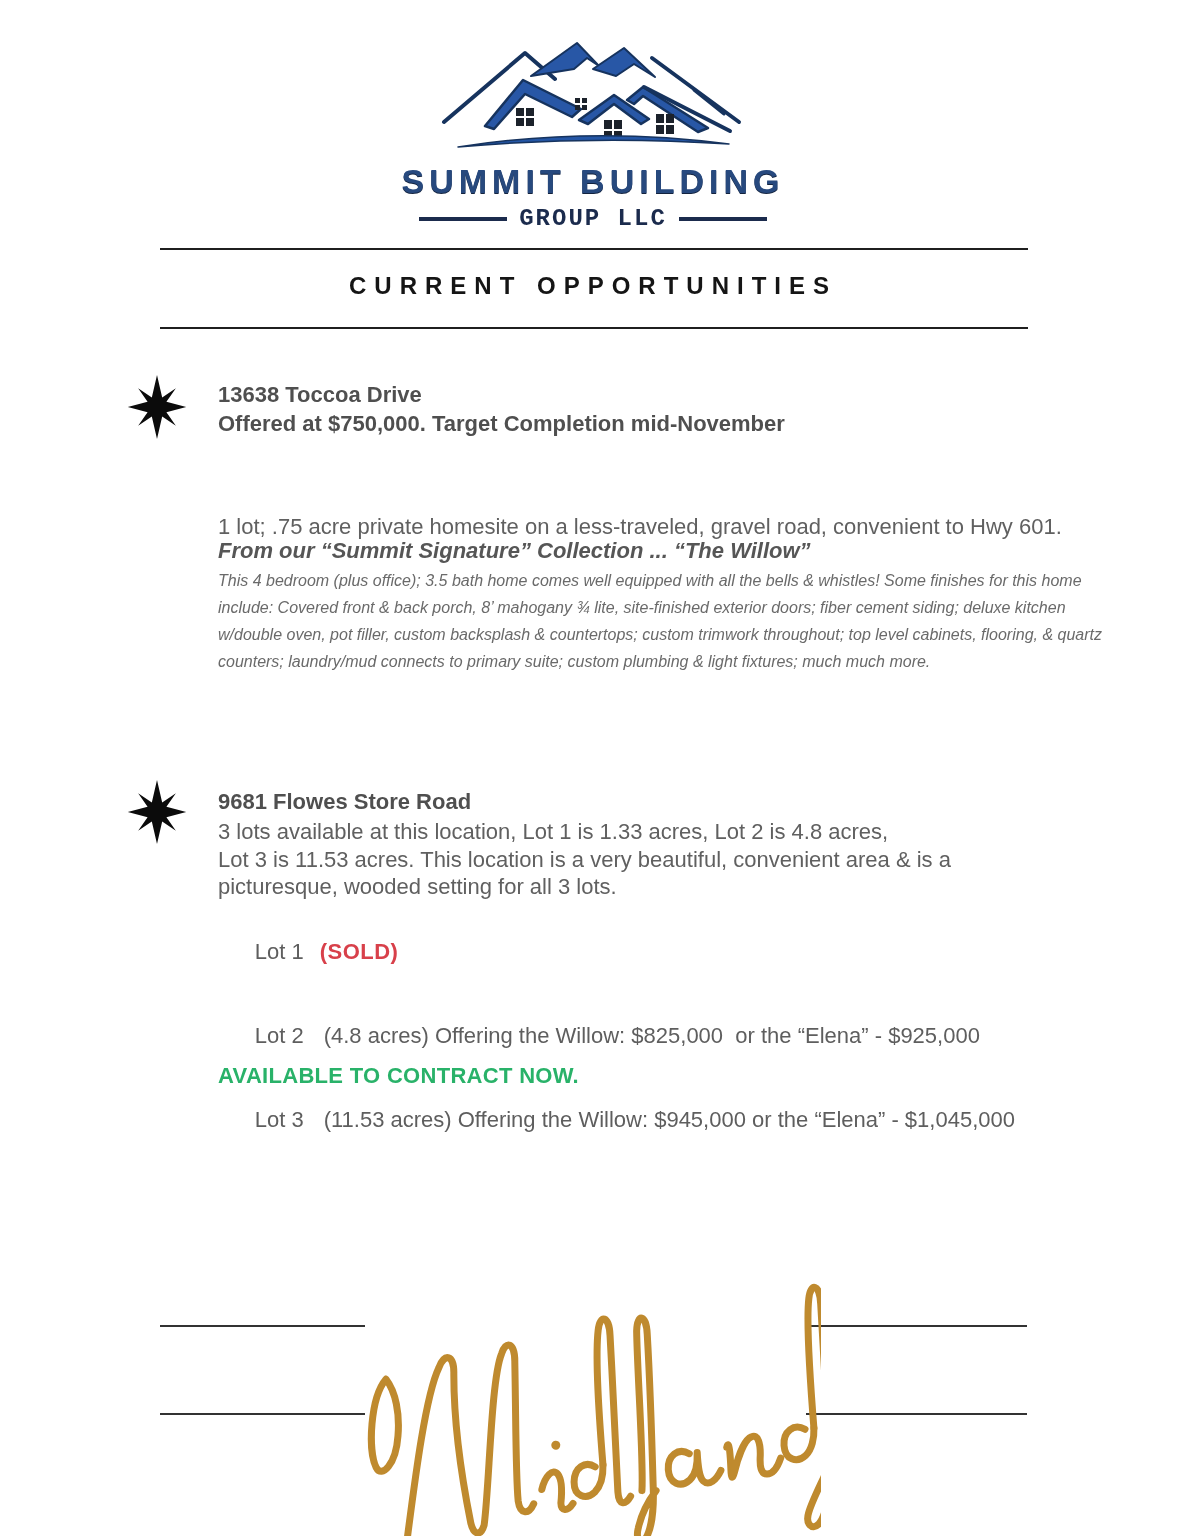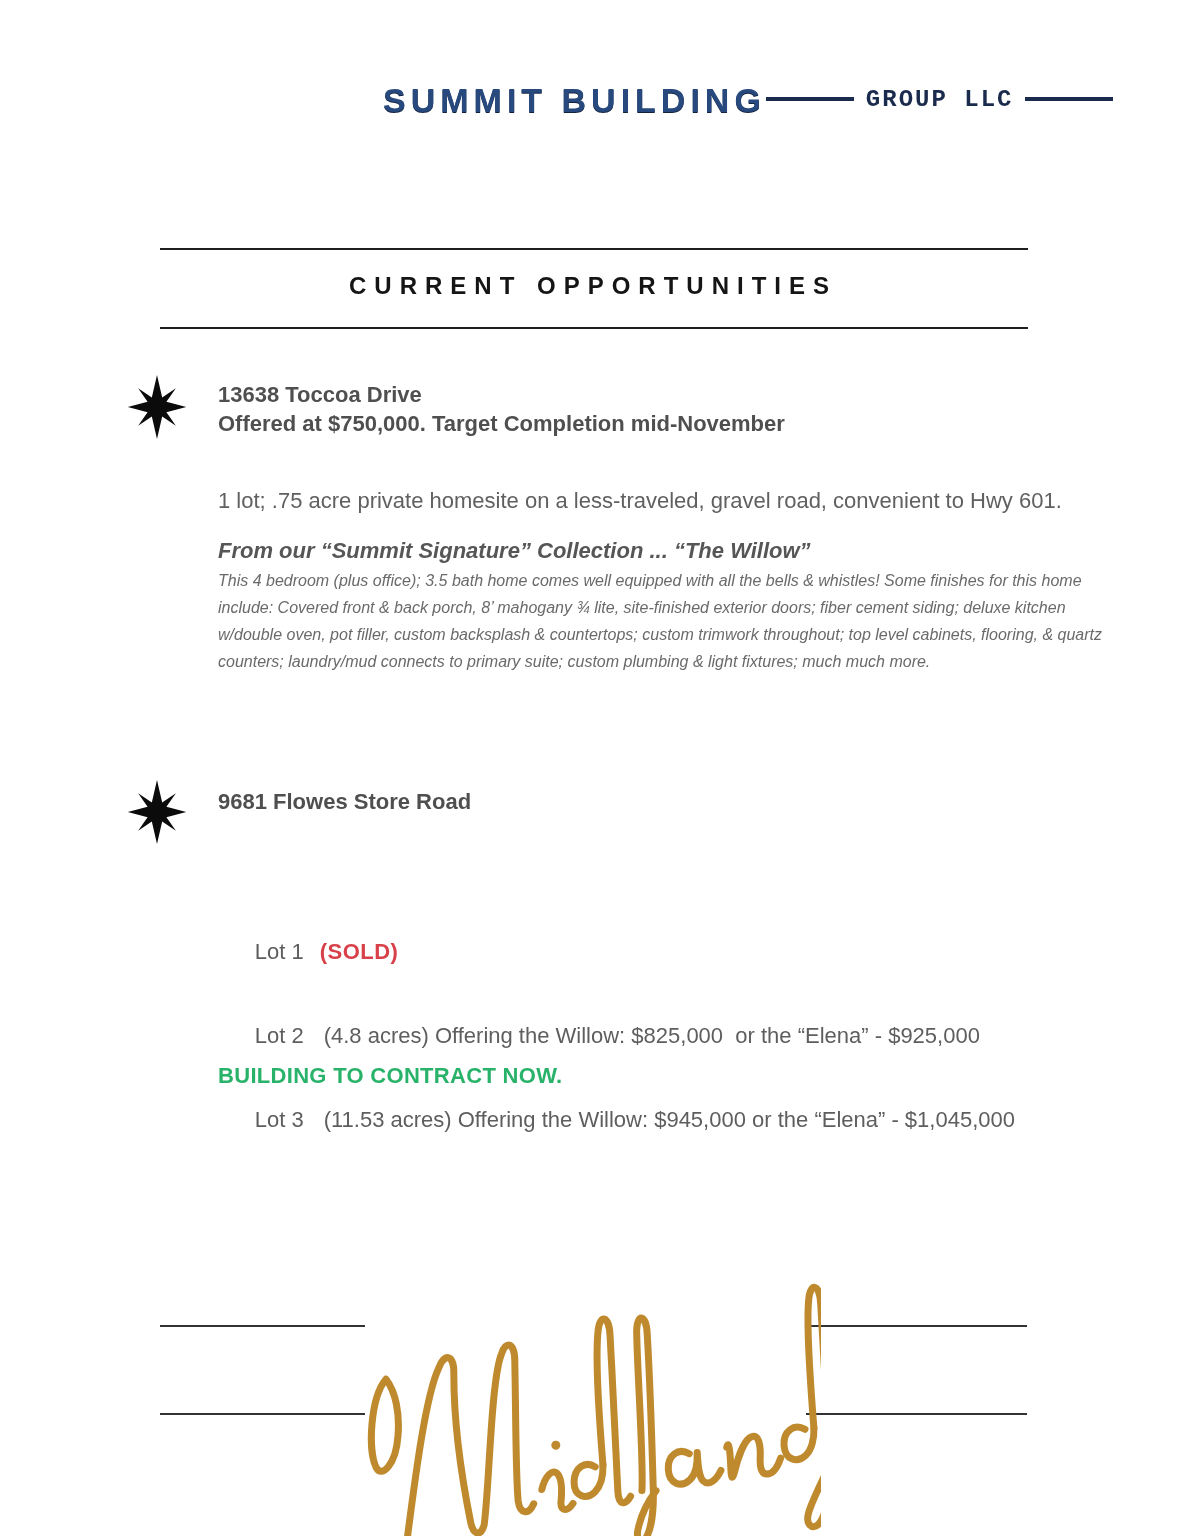--- a/index.html
+++ b/index.html
@@ -17,21 +17,21 @@
     position: absolute; width: 1px; height: 1px;
     overflow: hidden; clip: rect(0 0 0 0); white-space: nowrap;
   }
 
   
   .logo {
     position: absolute;
     top: 38px; left: 50%;
     transform: translateX(-50%);
     width: 420px;
-    display: flex; flex-direction: row; align-items: center;
+    display: flex; flex-direction: column; align-items: center;
   }
   .logo-wordmark {
     margin-top: 6px;
     font-size: 34px;
     font-weight: 800;
     letter-spacing: 5px;
     color: #27497e;
     text-shadow: 0 1px 0 #13233f;
     white-space: nowrap;
   }
@@ -77,21 +77,21 @@
   .star-1 { left: 124px; top: 374px; }
   .star-2 { left: 124px; top: 779px; }
 
   
   .txt { position: absolute; left: 218px; }
   .bold-lines { line-height: 28.5px; font-size: 22px; font-weight: 700; color: #4f4f4f; }
   .listing1-head { top: 381px; }
   .listing2-head { top: 788px; }
   .avail { color: #29b269; }
   .body-line { font-size: 22px; color: #606060; line-height: 27.5px; }
-  .summary1 { top: 487px; width: 930px; }
+  .summary1 { top: 513px; width: 930px; }
   .collection-head {
     top: 538px;
     font-size: 22px; font-style: italic; font-weight: 700; color: #565656;
   }
   .paragraph1 {
     top: 567px; width: 885px;
     font-size: 16px; font-style: italic; color: #6a6a6a; line-height: 27px;
   }
   .summary2 { top: 818px; width: 930px; }
   .lots { top: 910px; font-size: 22px; color: #5e5e5e; line-height: 28px; }
@@ -182,34 +182,39 @@
   <div class="txt collection-head">From our “Summit Signature” Collection ... “The Willow”</div>
 
   <div class="txt paragraph1">This 4 bedroom (plus office); 3.5 bath home comes well equipped with all the bells &amp; whistles! Some finishes for this home include: Covered front &amp; back porch, 8’ mahogany ¾ lite, site-finished exterior doors; fiber cement siding; deluxe kitchen w/double oven, pot filler, custom backsplash &amp; countertops; custom trimwork throughout; top level cabinets, flooring, &amp; quartz counters; laundry/mud connects to primary suite; custom plumbing &amp; light fixtures; much much more.</div>
 
   <svg class="star star-2" viewBox="-35 -35 70 70">
     <path d="M 0,-34 L 5.5,-10 L 20,-20 L 10,-5.5 L 31,0 L 10,5.5 L 20,20 L 5.5,10 L 0,34 L -5.5,10 L -20,20 L -10,5.5 L -31,0 L -10,-5.5 L -20,-20 L -5.5,-10 Z" fill="#0b0b0b"></path>
   </svg>
 
   <div class="txt bold-lines listing2-head">9681 Flowes Store Road</div>
 
+  <div class="txt body-line summary2">
+    <div>3 lots available at this location, Lot 1 is 1.33 acres, Lot 2 is 4.8 acres,</div>
+    <div>Lot 3 is 11.53 acres. This location is a very beautiful, convenient area &amp; is a</div>
+    <div>picturesque, wooded setting for all 3 lots.</div>
+  </div>
 
   <div class="txt lots">
     <div class="lot-row">
       <span>Lot 1</span><span class="sold">(SOLD)</span>
     </div>
     <div class="lot-row">
       <span>Lot 2</span><span class="lot-detail">(4.8 acres) Offering the Willow: $825,000  or the “Elena” - $925,000</span>
     </div>
     <div class="lot-row">
       <span>Lot 3</span><span class="lot-detail">(11.53 acres) Offering the Willow: $945,000 or the “Elena” - $1,045,000</span>
     </div>
   </div>
 
-  <div class="txt avail2">BUILDING TO CONTRACT NOW.</div>
+  <div class="txt avail2">AVAILABLE TO CONTRACT NOW.</div>
 
   <div class="sig-line l1"></div>
   <div class="sig-line l2"></div>
   <div class="sig-line r1"></div>
   <div class="sig-line r2"></div>
 
   <svg class="signature" width="455" height="288" viewBox="0 0 455 288">
     <g transform="translate(5,58) rotate(-8 230 150)" fill="none" stroke="#bf8a2e" stroke-width="7" stroke-linecap="round" stroke-linejoin="round">
 
       <path d="M 28,42 C 10,58 0,110 6,128 C 10,140 26,128 32,100 C 37,78 36,56 28,42"></path>

